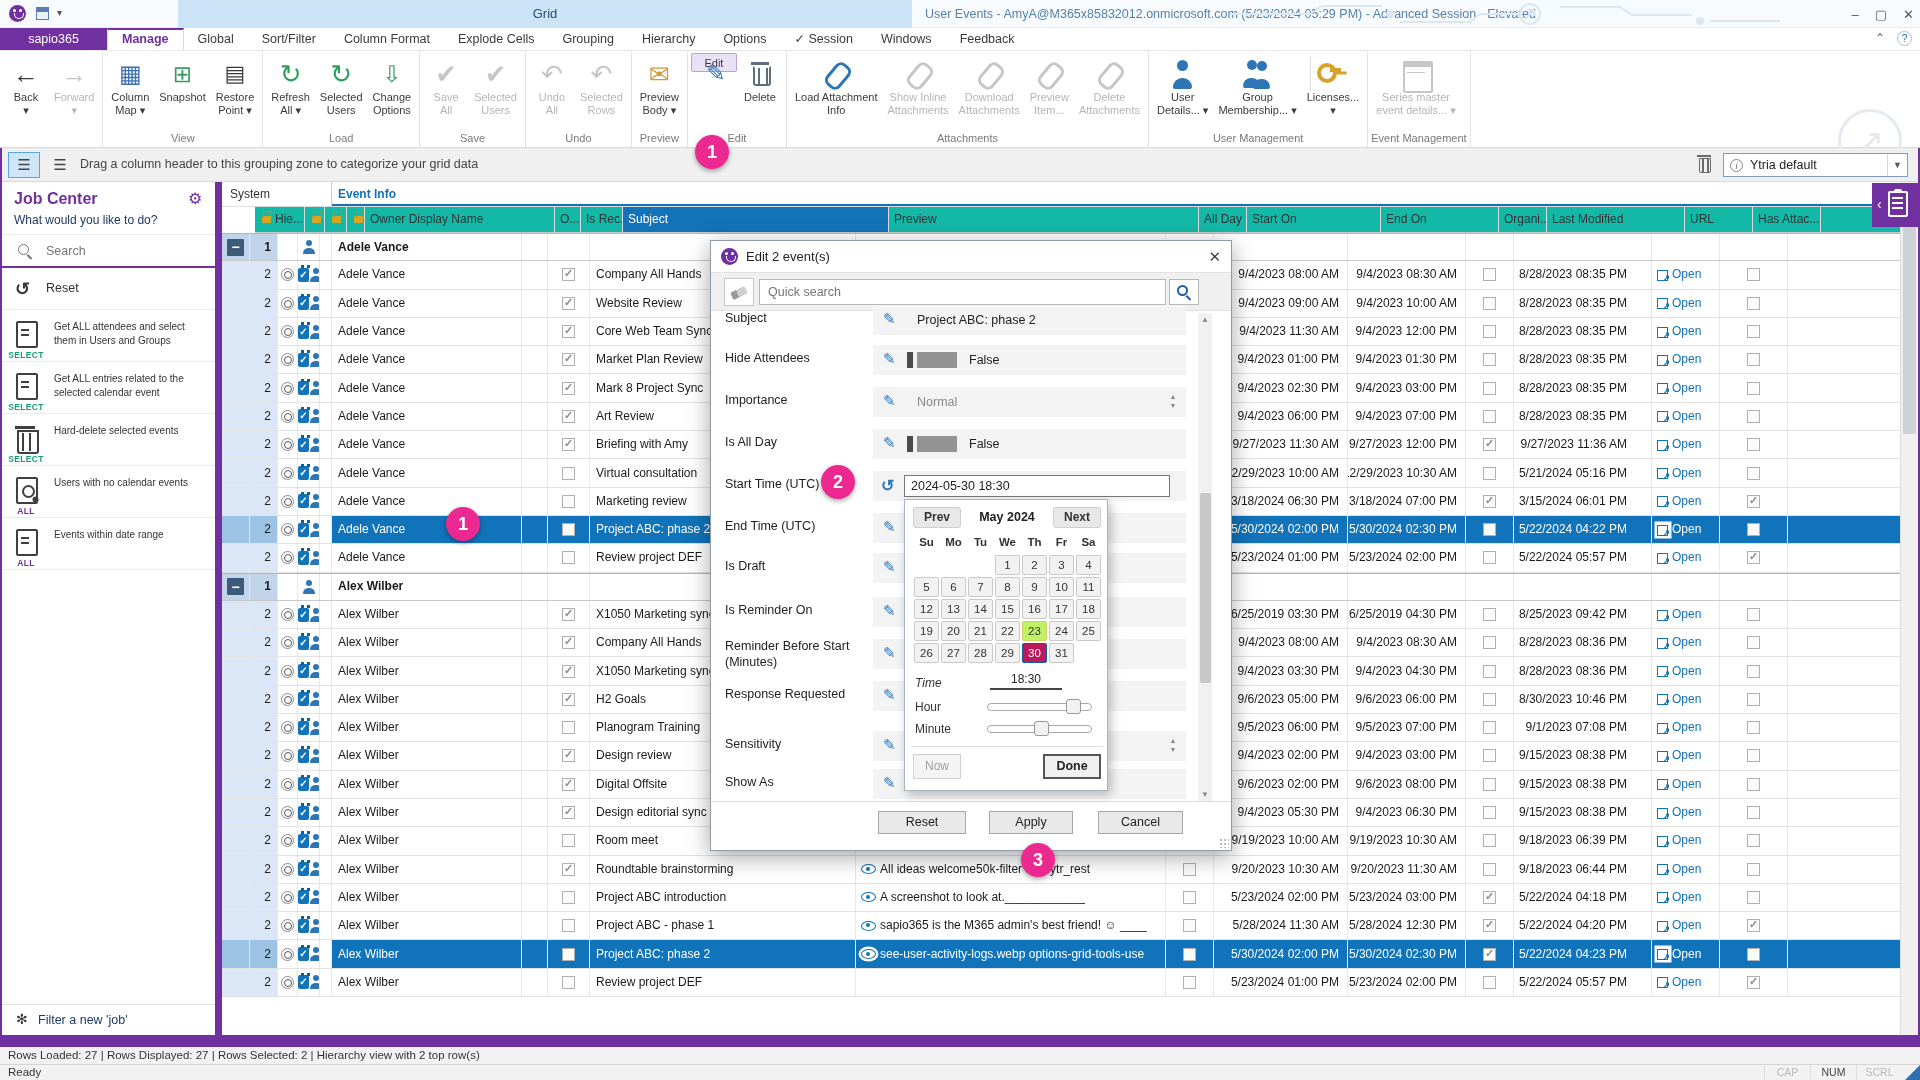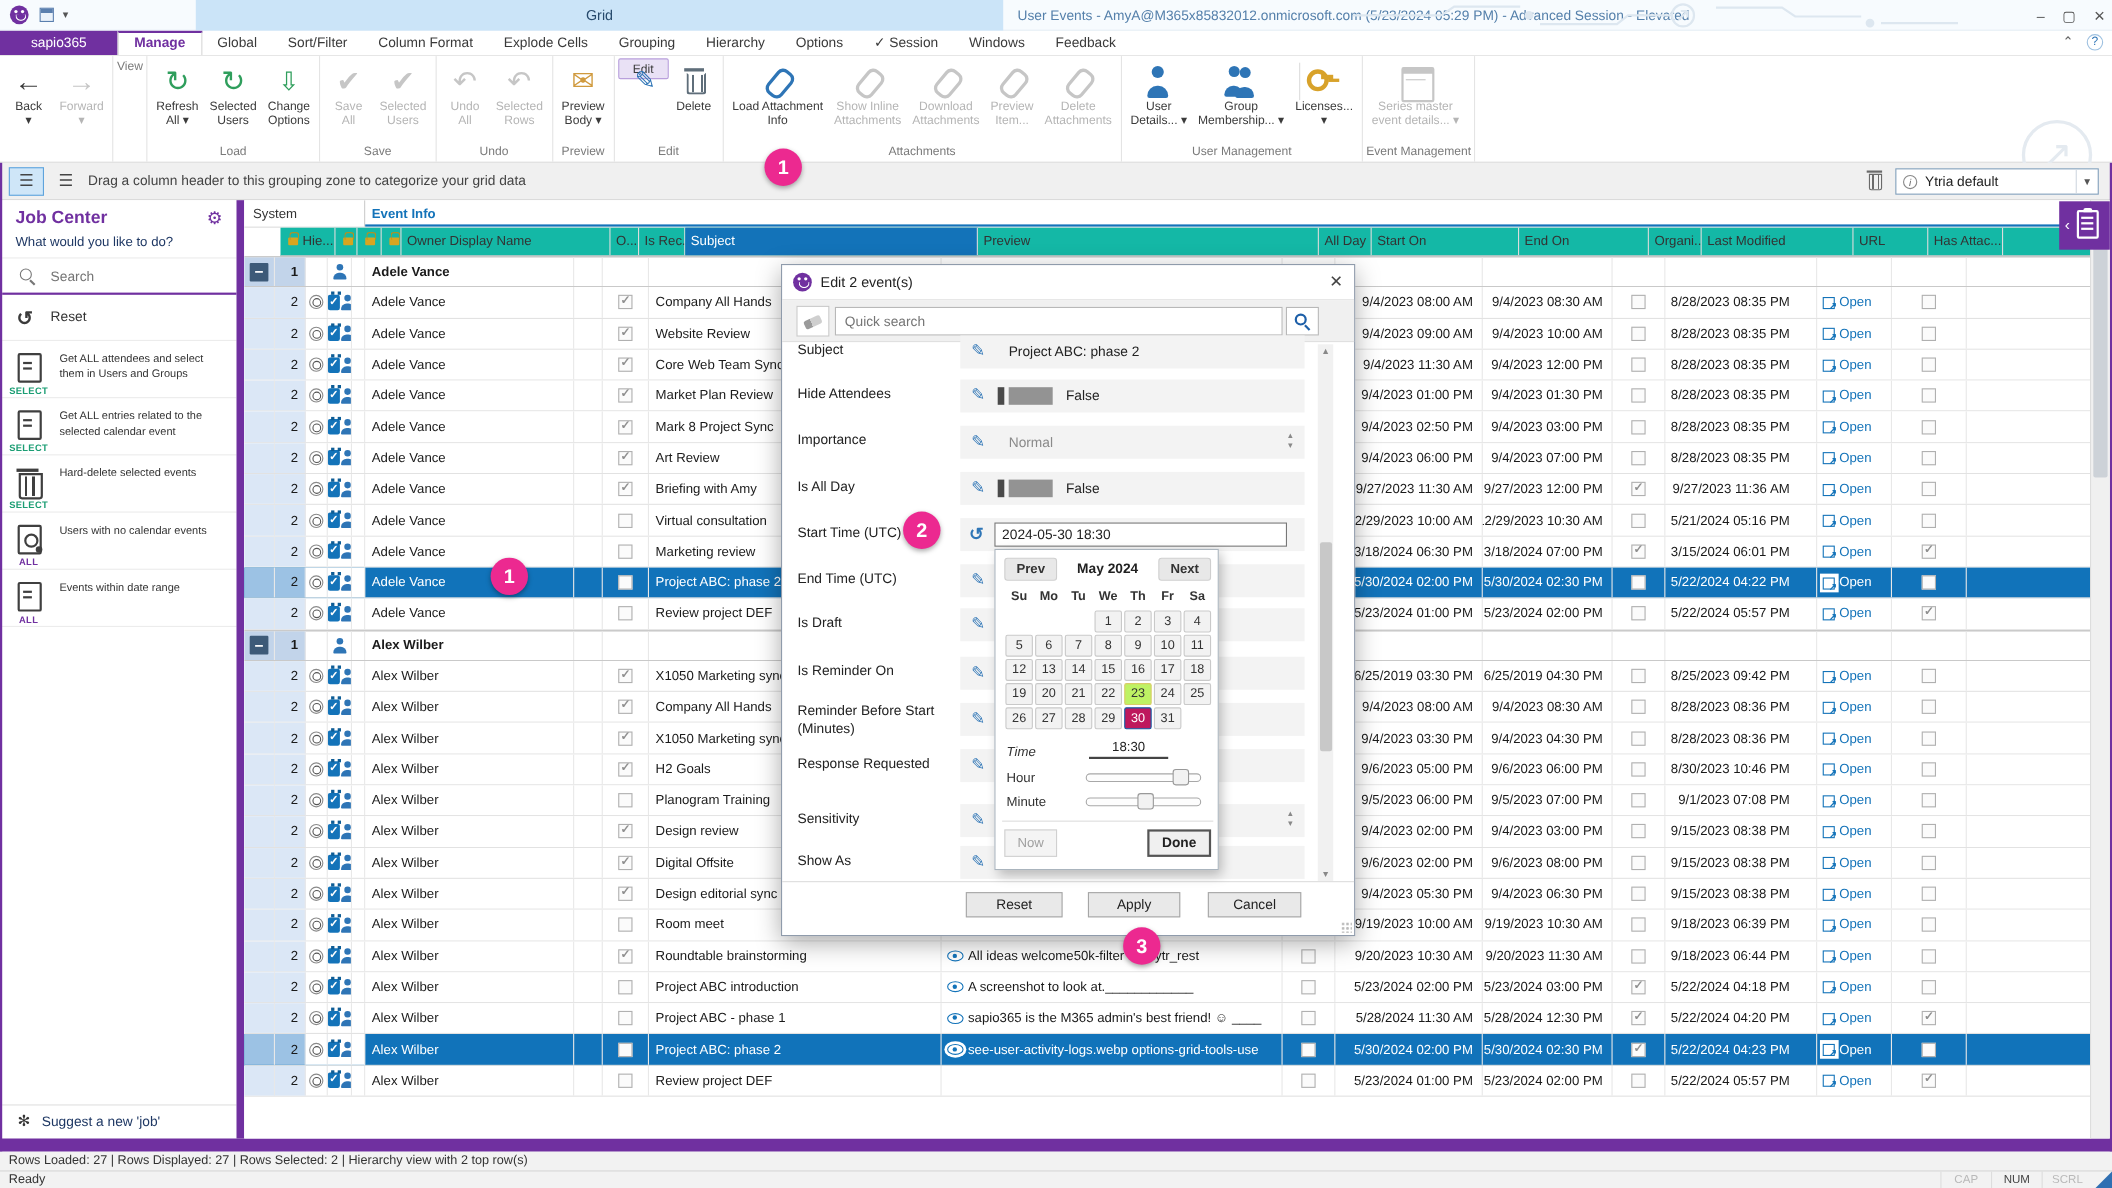--- a/index.html
+++ b/index.html
@@ -304,20 +304,38 @@
         </div>
         <div class="rbtn dis">
           <span class="ricon arrow-right"></span>
           <span class="rl">Forward</span>
           <span class="rl">▾</span>
         </div>
       </div>
     <div class="rglabel"></div>
   </div>
   <div class="rgroup">
+    <div class="ritems">
+
+    <div class="rbtn">
+          <span class="ricon colmap"></span>
+          <span class="rl">Column</span>
+          <span class="rl">Map ▾</span>
+        </div>
+        <div class="rbtn">
+          <span class="ricon snapshot"></span>
+          <span class="rl">Snapshot</span>
+          <span class="rl"> </span>
+        </div>
+        <div class="rbtn">
+          <span class="ricon restore"></span>
+          <span class="rl">Restore</span>
+          <span class="rl">Point ▾</span>
+        </div>
+      </div>
     <div class="rglabel">View</div>
   </div>
   <div class="rgroup">
     <div class="ritems">
 
     <div class="rbtn">
           <span class="ricon refresh"></span>
           <span class="rl">Refresh</span>
           <span class="rl">All ▾</span>
         </div>
@@ -506,21 +524,21 @@
         <div class="job-text">Users with no calendar events</div>
       </div>
       <div class="job">
         <span class="jico doc"></span>
         <span class="jbadge b-all">ALL</span>
         <div class="job-text">Events within date range</div>
       </div>
     </div>
   <div class="sb-suggest">
     <span class="sb-suggest-ico">✻</span>
-    <span class="sb-suggest-label">Suggest a new 'job'</span>
+    <span class="sb-suggest-label">Filter a new 'job'</span>
   </div>
 </div>
 
 <div class="strip-l"></div>
 <div class="strip-r"></div>
 <div class="strip-mid"></div>
 <div class="strip-bottom"></div>
 
 <div class="grid">
   <div class="band">
@@ -753,21 +771,21 @@
         <div class="c c-rec">
           <span class="cb only-e on"></span>
         </div>
         <div class="c c-subj">Mark 8 Project Sync</div>
         <div class="c c-prev">
           <span></span>
         </div>
         <div class="c c-allday">
           <span class="cb only-e"></span>
         </div>
-        <div class="c c-start">9/4/2023 02:50 PM</div>
+        <div class="c c-start">9/4/2023 02:30 PM</div>
         <div class="c c-end">9/4/2023 03:00 PM</div>
         <div class="c c-org">
           <span class="cb only-e"></span>
         </div>
         <div class="c c-mod">8/28/2023 08:35 PM</div>
         <div class="c c-url">
           <span class="i-ext only-e"></span>
           <span>Open</span>
         </div>
         <div class="c c-att">

